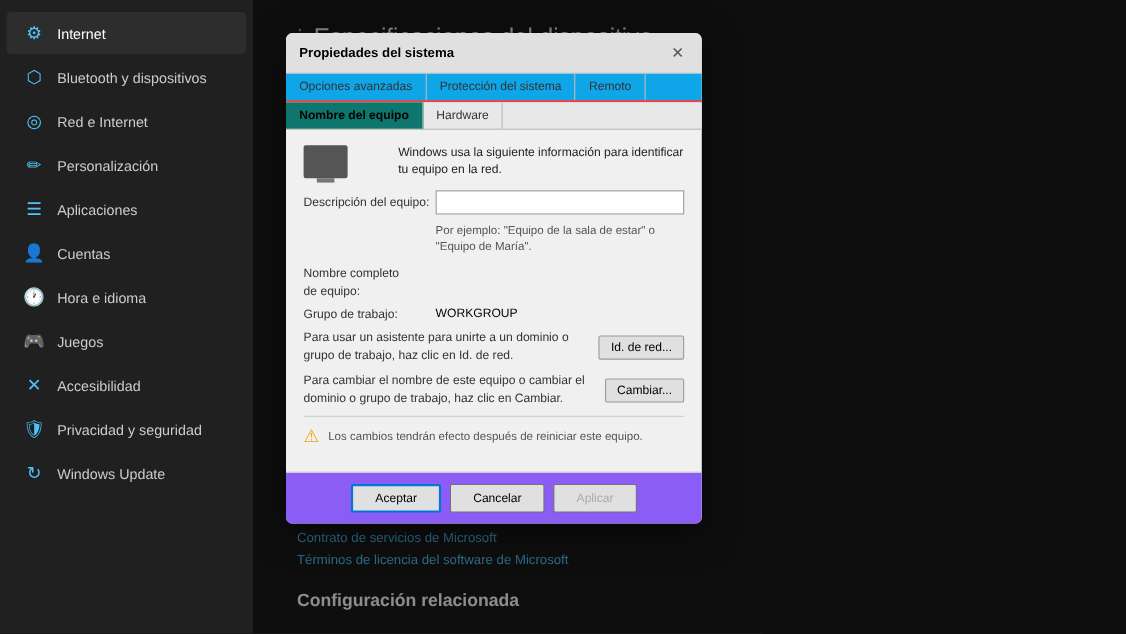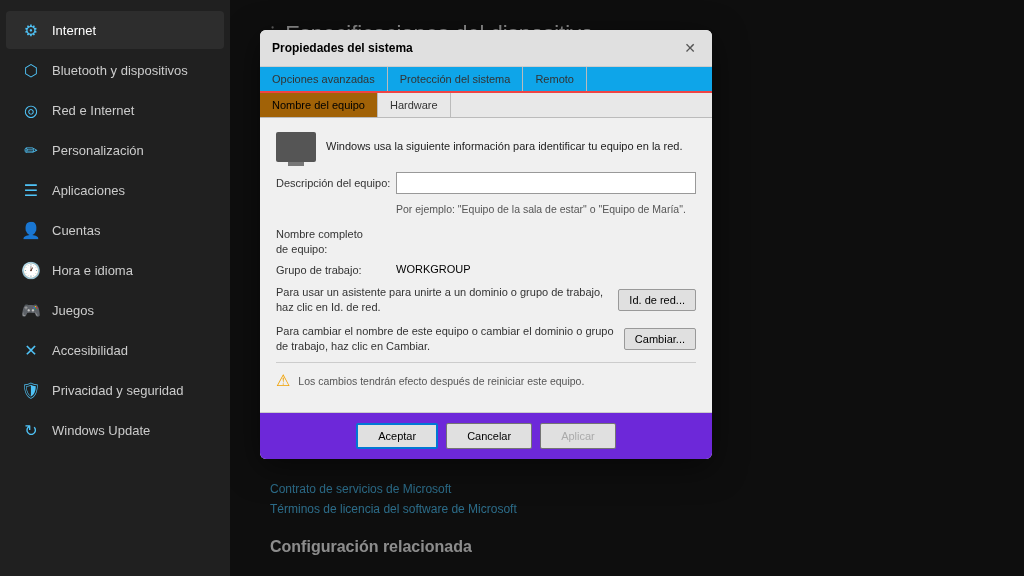--- a/index.html
+++ b/index.html
@@ -134,21 +134,21 @@
       justify-content: flex-start;
       padding-top: 30px;
       padding-left: 30px;
       z-index: 100;
     }
 
     .dialog {
       background: #f0f0f0;
       color: #000;
       border-radius: 6px;
-      width: 452px;
+      width: 378px;
       box-shadow: 0 8px 32px rgba(0,0,0,0.5);
       overflow: hidden;
     }
     .dialog-titlebar {
       background: #e0e0e0;
       display: flex;
       align-items: center;
       justify-content: space-between;
       padding: 8px 12px;
       border-bottom: 1px solid #ccc;
@@ -179,23 +179,23 @@
       border-bottom: 2px solid #ef4444;
     }
     .dialog-tab {
       padding: 6px 12px;
       font-size: 11px;
       cursor: pointer;
       border-right: 1px solid #bbb;
       color: #333;
     }
     .dialog-tab.active {
-      background: #a16207;
+      background: #0f766e;
       color: #000;
-      font-weight: 400;
+      font-weight: 700;
     }
 
     
     .dialog-body {
       padding: 14px 16px;
       font-size: 11.5px;
     }
     .dialog-info-row {
       display: flex;
       align-items: center;
@@ -218,20 +218,21 @@
       background: #777;
       position: absolute;
       bottom: -4px;
       left: 50%;
       transform: translateX(-50%);
     }
     .dialog-info-text {
       font-size: 11px;
       color: #222;
       line-height: 1.4;
+      margin-left: 36px;
     }
 
     .dialog-field-row {
       display: flex;
       align-items: center;
       margin-bottom: 8px;
     }
     .dialog-field-label {
       font-size: 11px;
       color: #333;
@@ -304,21 +305,21 @@
     .warning-icon {
       font-size: 16px;
       color: #f0a000;
     }
 
     .dialog-footer {
       display: flex;
       justify-content: center;
       gap: 8px;
       padding: 10px 16px;
-      background: #6d28d9;
+      background: #8b5cf6;
       border-top: 1px solid #ccc;
     }
     .dialog-footer-btn {
       padding: 5px 20px;
       font-size: 11px;
       border: 1px solid #737373;
       border-radius: 2px;
       cursor: pointer;
       background: #e0e0e0;
     }

